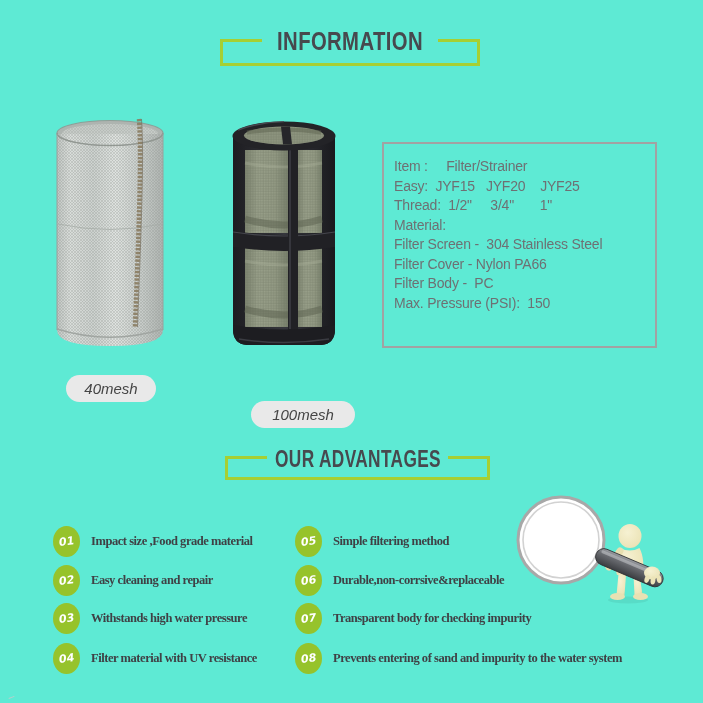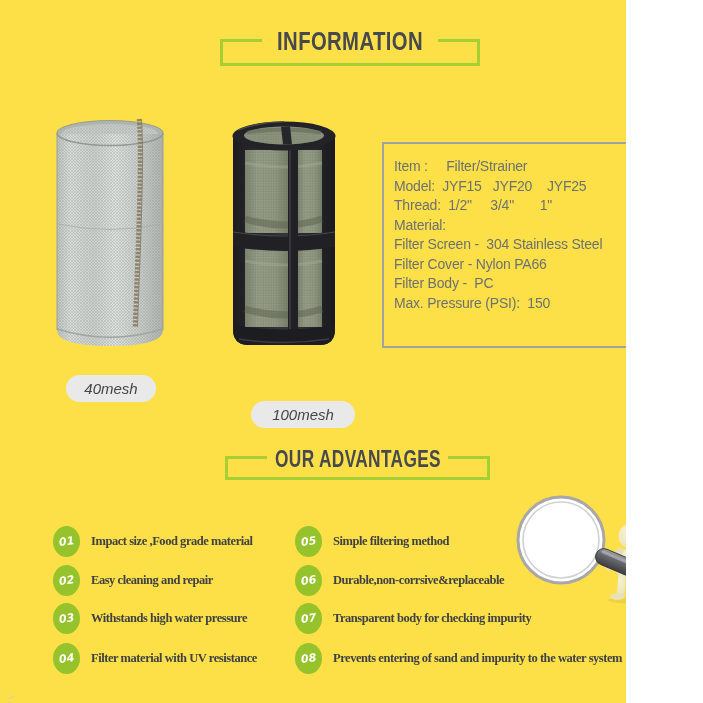--- a/index.html
+++ b/index.html
@@ -4,21 +4,21 @@
 <style>
   :root{
     --green:#a6cf33;
     --circle-green:#96c32b;
     --heading:#47494e;
     --body-text:#3f4145;
     --spec-text:#6e7073;
   }
   html,body{margin:0;padding:0;}
   body{font-family:"Liberation Sans", sans-serif; background:#ffffff;}
-  .page{position:relative; width:626px; height:703px; background:#fde047; overflow:hidden;}
+  .page{position:relative; width:703px; height:703px; background:#5eead4; overflow:hidden;}
 
   
   .bracket{position:absolute; border:3px solid var(--green); border-top:none;}
   .bracket::before,.bracket::after{content:""; position:absolute; top:-3px; width:42px; height:3px; background:var(--green);}
   .bracket::before{left:-3px;}
   .bracket::after{right:-3px;}
   .bracket-title{position:absolute; left:50%; white-space:nowrap; font-weight:bold; color:var(--heading); letter-spacing:0.5px;}
   .info-bracket{left:220px; top:42px; width:254px; height:21px;}
   .info-bracket .bracket-title{top:-16px; font-size:26px; transform:translateX(-50%) scaleX(0.78);}
   .adv-bracket{left:225px; top:459px; width:259px; height:18px;text-align:center;}
@@ -140,21 +140,21 @@
 
   <div class="pill pill-40">
     <span>40mesh</span>
   </div>
   <div class="pill pill-100">
     <span>100mesh</span>
   </div>
 
   <div class="spec-box">
     <div class="spec-line">Item :     Filter/Strainer</div>
-    <div class="spec-line">Model:  JYF15   JYF20    JYF25</div>
+    <div class="spec-line">Easy:  JYF15   JYF20    JYF25</div>
     <div class="spec-line">Thread:  1/2"     3/4"       1"</div>
     <div class="spec-line">Material:</div>
     <div class="spec-line">Filter Screen -  304 Stainless Steel</div>
     <div class="spec-line">Filter Cover - Nylon PA66</div>
     <div class="spec-line">Filter Body -  PC</div>
     <div class="spec-line">Max. Pressure (PSI):  150</div>
   </div>
 
   <div class="bracket adv-bracket">
     <div class="bracket-title">OUR ADVANTAGES</div>

